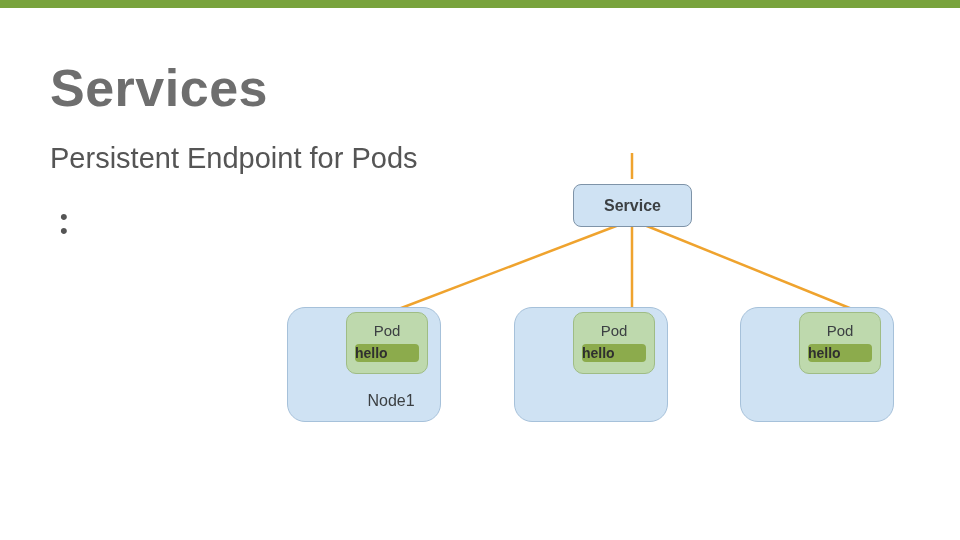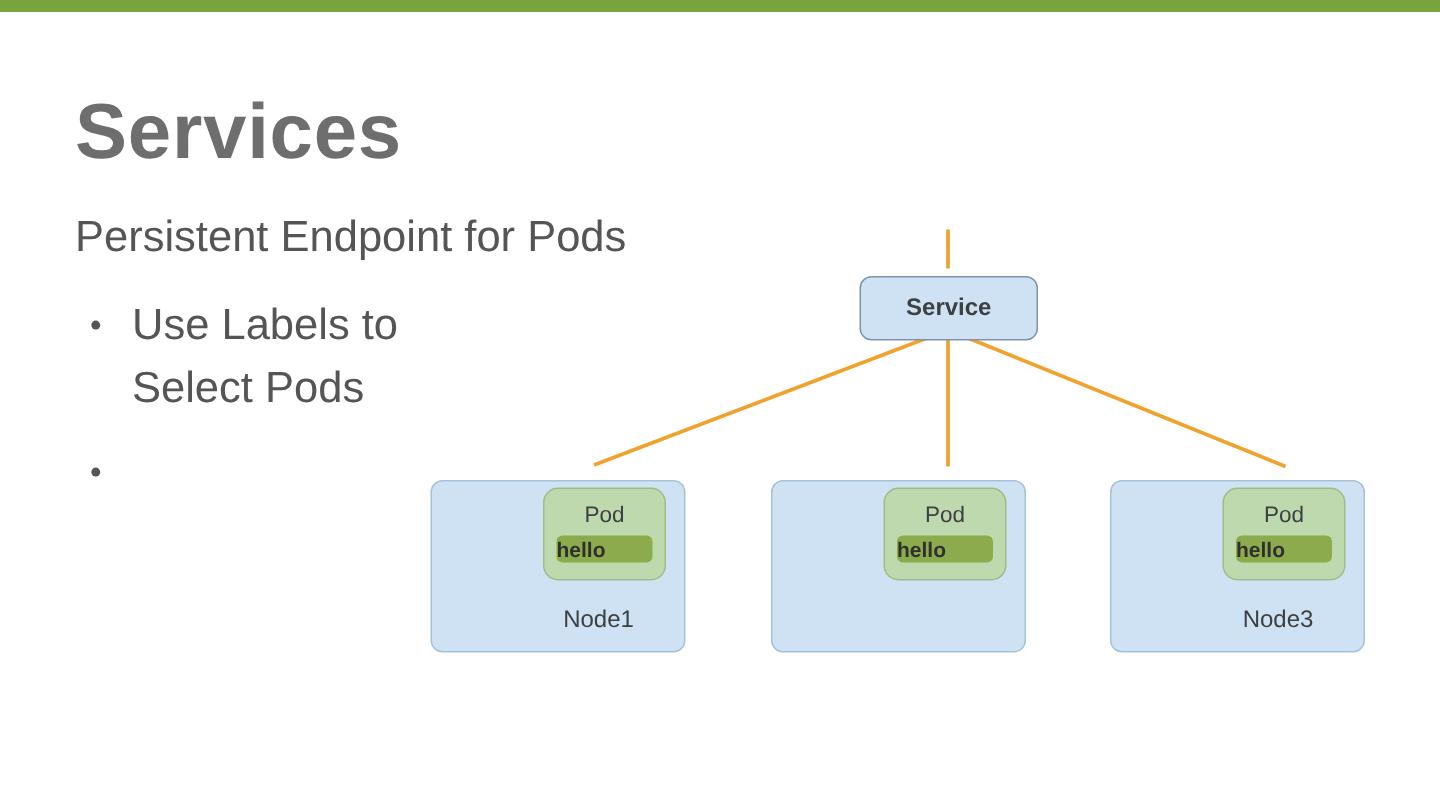--- a/index.html
+++ b/index.html
@@ -82,25 +82,25 @@
     display: flex;
     align-items: center;
     justify-content: center;
     font-size: 16px;
     font-weight: 700;
     color: var(--box-text);
   }
 
   .node {
     position: absolute;
-    top: 320px;
-    width: 170px; height: 115px;
+    top: 307px;
+    width: 154px; height: 115px;
     background: var(--node-fill);
     border: 1.5px solid var(--node-border);
-    border-radius: 8px;
+    border-radius: 18px;
   }
   .node-1 { left: 287px; }
   .node-2 { left: 514px; }
   .node-3 { left: 740px; }
 
   .pod {
     position: absolute;
     top: 4px; right: 12px;
     width: 82px; height: 62px;
     background: var(--pod-fill);
@@ -142,22 +142,20 @@
 
   <div class="accent-bar"></div>
 
   <h1 class="title">Services</h1>
 
   <p class="intro">Persistent Endpoint for Pods</p>
 
   <ul class="bullets">
     <li class="bullet">
       <span class="dot">•</span>
-      <span class="bullet-text">Use Labels to
-Select Pods</span>
     </li>
     <li class="bullet">
       <span class="dot">•</span>
     </li>
   </ul>
 
   <svg class="connectors" viewBox="0 0 960 540" aria-hidden="true">
     <line class="conn" x1="632" y1="153" x2="632" y2="179"></line>
     <line class="conn" x1="632" y1="220" x2="396" y2="310"></line>
     <line class="conn" x1="632" y1="220" x2="632" y2="311"></line>
@@ -181,16 +179,15 @@
       <div class="pod-label">Pod</div>
       <div class="pod-badge">hello</div>
     </div>
   </div>
 
   <div class="node node-3">
     <div class="pod">
       <div class="pod-label">Pod</div>
       <div class="pod-badge">hello</div>
     </div>
-    <div class="node-label">Node3</div>
   </div>
 
 </div>
 
 </body></html>

